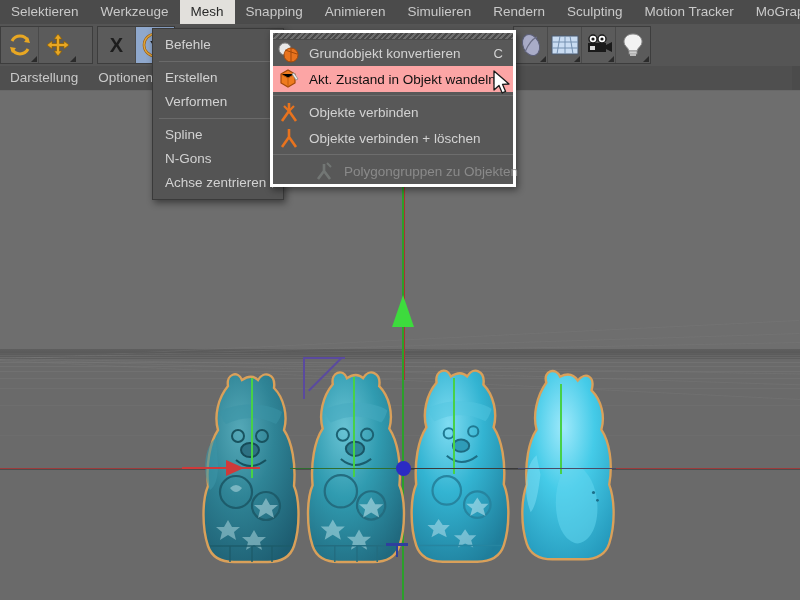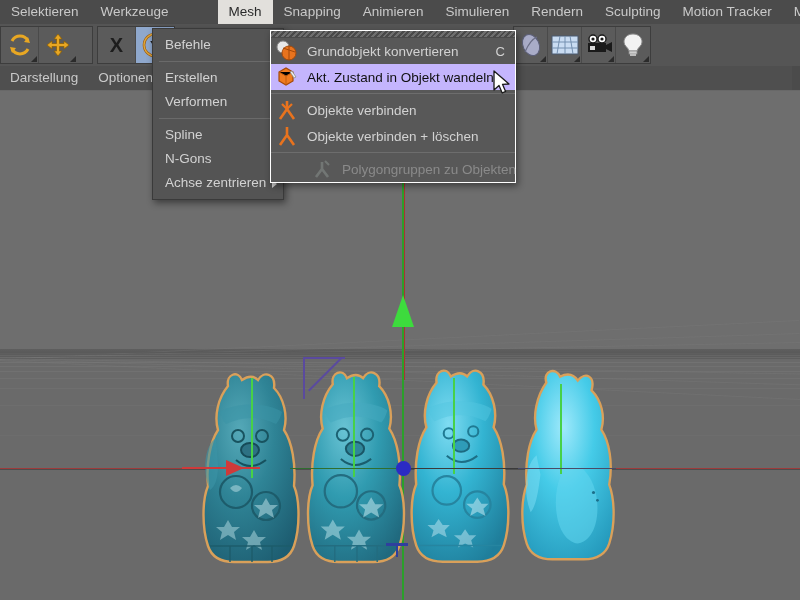--- a/index.html
+++ b/index.html
@@ -18,21 +18,21 @@
     display:flex; align-items:center;
     z-index:40;
   }
   .menubar-item {
     height:24px; line-height:24px;
     padding:0 11px;
     font-size:13.5px; color:#c9c9c9;
     white-space:nowrap;
     cursor:default;
   }
-  .menubar-item.active { background:#e2e0dc; color:#2a2a2a;margin-left:38px; }
+  .menubar-item.active { background:#e2e0dc; color:#2a2a2a; }
 
   
   .toolbar {
     position:absolute; left:0; top:24px; width:800px; height:42px;
     background:#555555;
     z-index:30;
   }
   .tb-group {
     position:absolute; top:2px; height:38px;
     background:#5b5b5b;
@@ -183,39 +183,39 @@
   }
   .m-item.hl .m-arrow { border-left-color:#1a1a1a; }
   .m-sep {
     height:1px; margin:4px 6px; background:#6a6a6a;
   }
 
   
   .menu2 {
     position:absolute; left:270px; top:30px; width:246px;
     background:#585858;
-    border:1px solid #ffffff;
+    border:3px solid #ffffff;
     box-shadow:2px 3px 7px rgba(0,0,0,.45);
     z-index:70;
   }
   .m2-grip {
     height:7px;
     background:repeating-linear-gradient(
       -45deg,#6f6f6f 0 2px,#4a4a4a 2px 4px);
     border-bottom:1px solid #4a4a4a;
   }
   .m2-item {
     position:relative;
     height:26px;
     display:flex; align-items:center;
     font-size:13.5px; color:#d2d2d2;
     white-space:nowrap;
     cursor:default;
   }
-  .m2-item.hl { background:#c4b5fd; color:#101010; }
+  .m2-item.hl { background:#fca5a5; color:#101010; }
   .m2-item.disabled { color:#8a8a8a;margin-left:35px; }
   .m2-icon {
     width:28px; height:24px; margin-left:2px; margin-right:6px;
     display:flex; align-items:center; justify-content:center;
     flex:0 0 auto;
   }
   .m2-label { flex:1 1 auto; }
   .m2-shortcut { margin-right:10px; color:#d2d2d2; font-size:13px; }
   .m2-sep { height:1px; margin:3px 0; background:#6d6d6d; }
 

